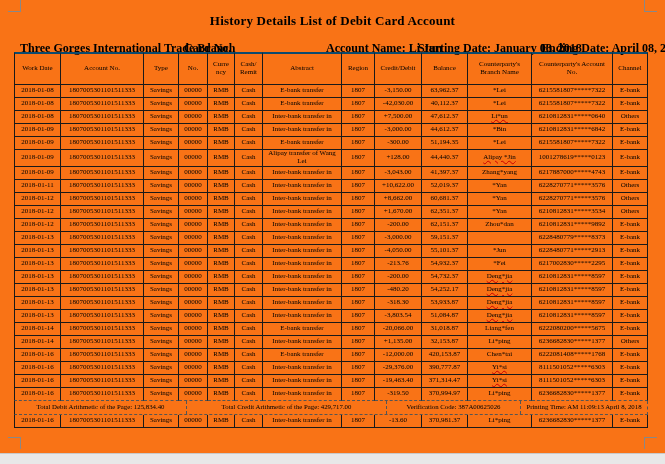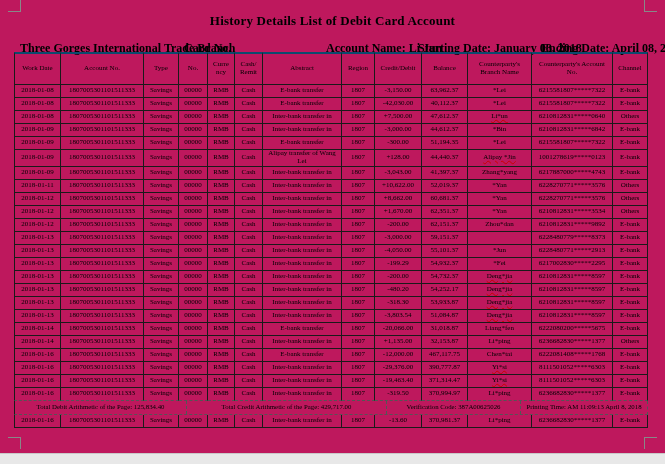--- a/index.html
+++ b/index.html
@@ -1,18 +1,18 @@
 <!DOCTYPE html>
 <html><head>
 <meta charset="utf-8">
 <style>
   html,body{margin:0;padding:0;}
   body{width:665px;height:464px;position:relative;background:#ffffff;
        font-family:"Liberation Serif",serif;color:#000;overflow:hidden;}
-  .page{position:absolute;inset:0;background:#be185d;}
+  .page{position:absolute;inset:0;background:#f97316;}
   .doc-title{position:absolute;top:13px;left:0;width:665px;text-align:center;
        font-size:13px;font-weight:bold;letter-spacing:.2px;}
   .meta{position:absolute;top:41px;font-size:12px;font-weight:bold;white-space:nowrap;}
   .m-branch{left:20px}.m-card{left:184px}.m-account{left:326px}.m-start{left:418px}.m-end{left:541px}
 
   table.hist{position:absolute;left:14px;top:52px;width:634px;table-layout:fixed;
        border-collapse:separate;border-spacing:0;font-size:7px;}
   th,td{border-right:1px solid #1a1a1a;border-bottom:1px solid #1a1a1a;
        text-align:center;vertical-align:middle;padding:0 1px;line-height:1.12;
        overflow:hidden;word-wrap:break-word;}
@@ -294,21 +294,21 @@
   </tr>
         <tr>
     <td>2018-01-13</td>
     <td>1807005301101511333</td>
     <td>Savings</td>
     <td>00000</td>
     <td>RMB</td>
     <td>Cash</td>
     <td>Inter-bank transfer in</td>
     <td>1807</td>
-    <td>-199.29</td>
+    <td>-213.76</td>
     <td>54,932.37</td>
     <td>*Fei</td>
     <td>6217002830*****2295</td>
     <td>E-bank</td>
   </tr>
         <tr>
     <td>2018-01-13</td>
     <td>1807005301101511333</td>
     <td>Savings</td>
     <td>00000</td>
@@ -400,21 +400,21 @@
         <tr>
     <td>2018-01-16</td>
     <td>1807005301101511333</td>
     <td>Savings</td>
     <td>00000</td>
     <td>RMB</td>
     <td>Cash</td>
     <td>E-bank transfer</td>
     <td>1807</td>
     <td>-12,000.00</td>
-    <td>467,117.75</td>
+    <td>420,153.87</td>
     <td>Chen*tai</td>
     <td>6222081408*****1768</td>
     <td>E-bank</td>
   </tr>
         <tr>
     <td>2018-01-16</td>
     <td>1807005301101511333</td>
     <td>Savings</td>
     <td>00000</td>
     <td>RMB</td>

